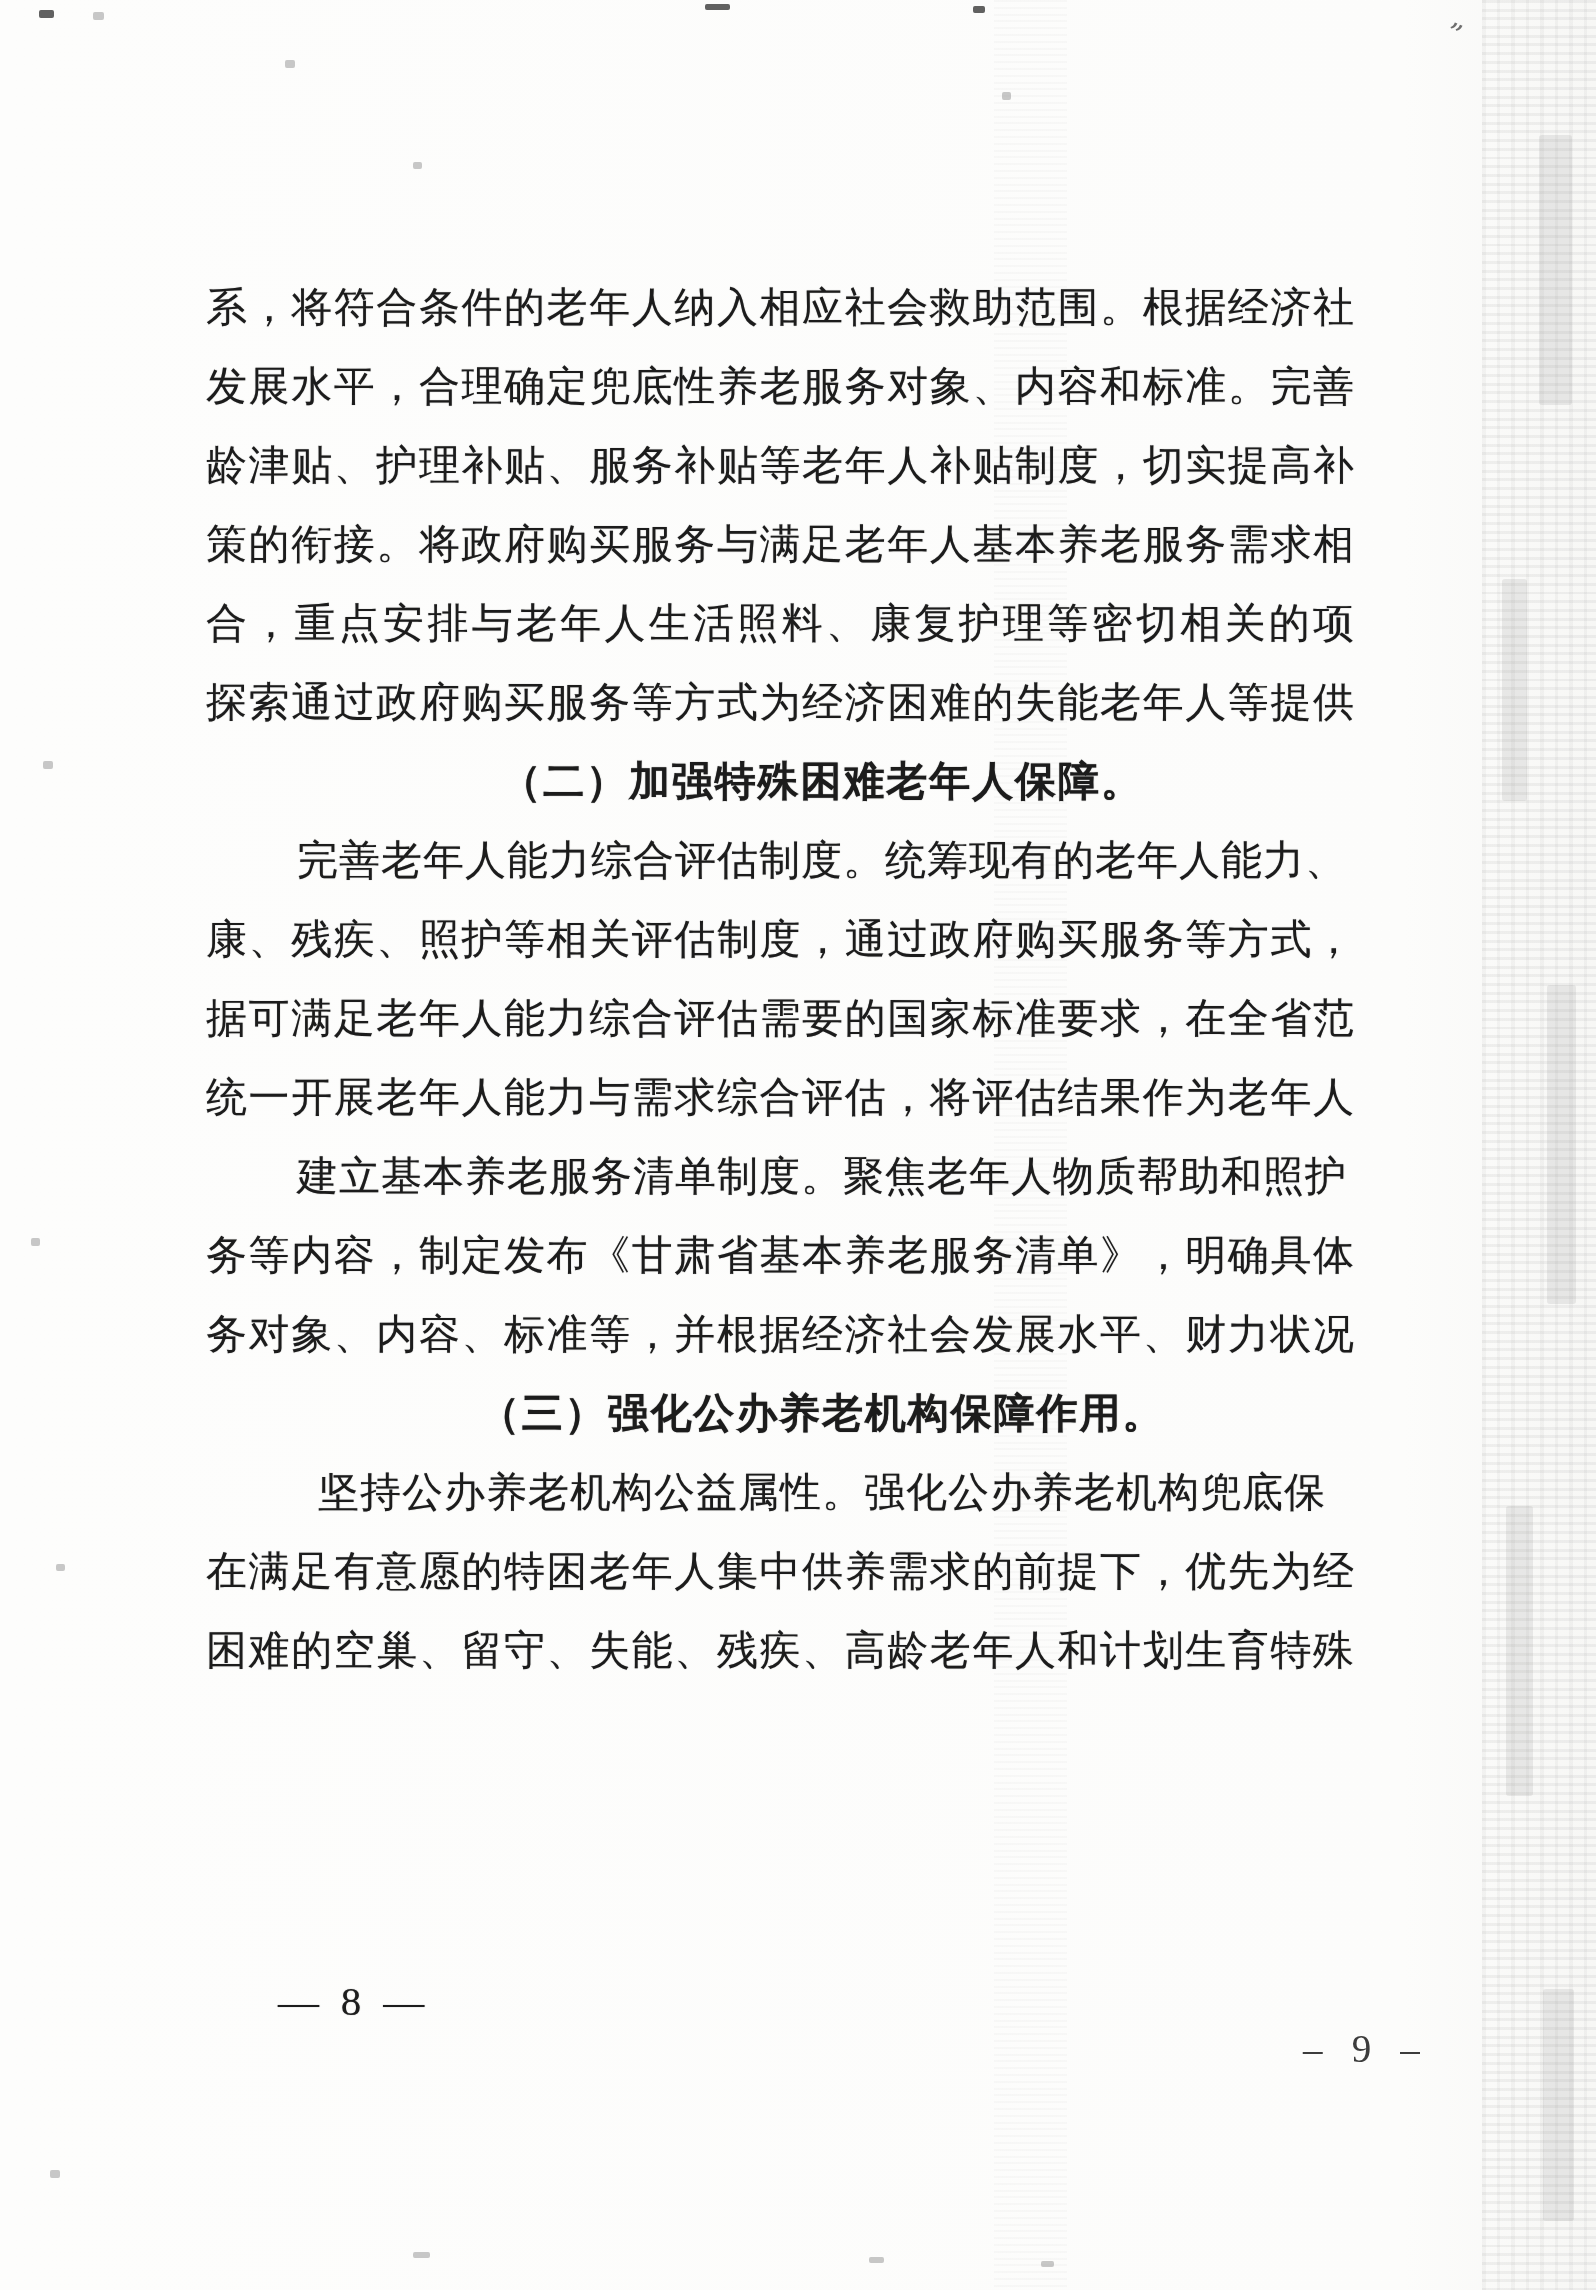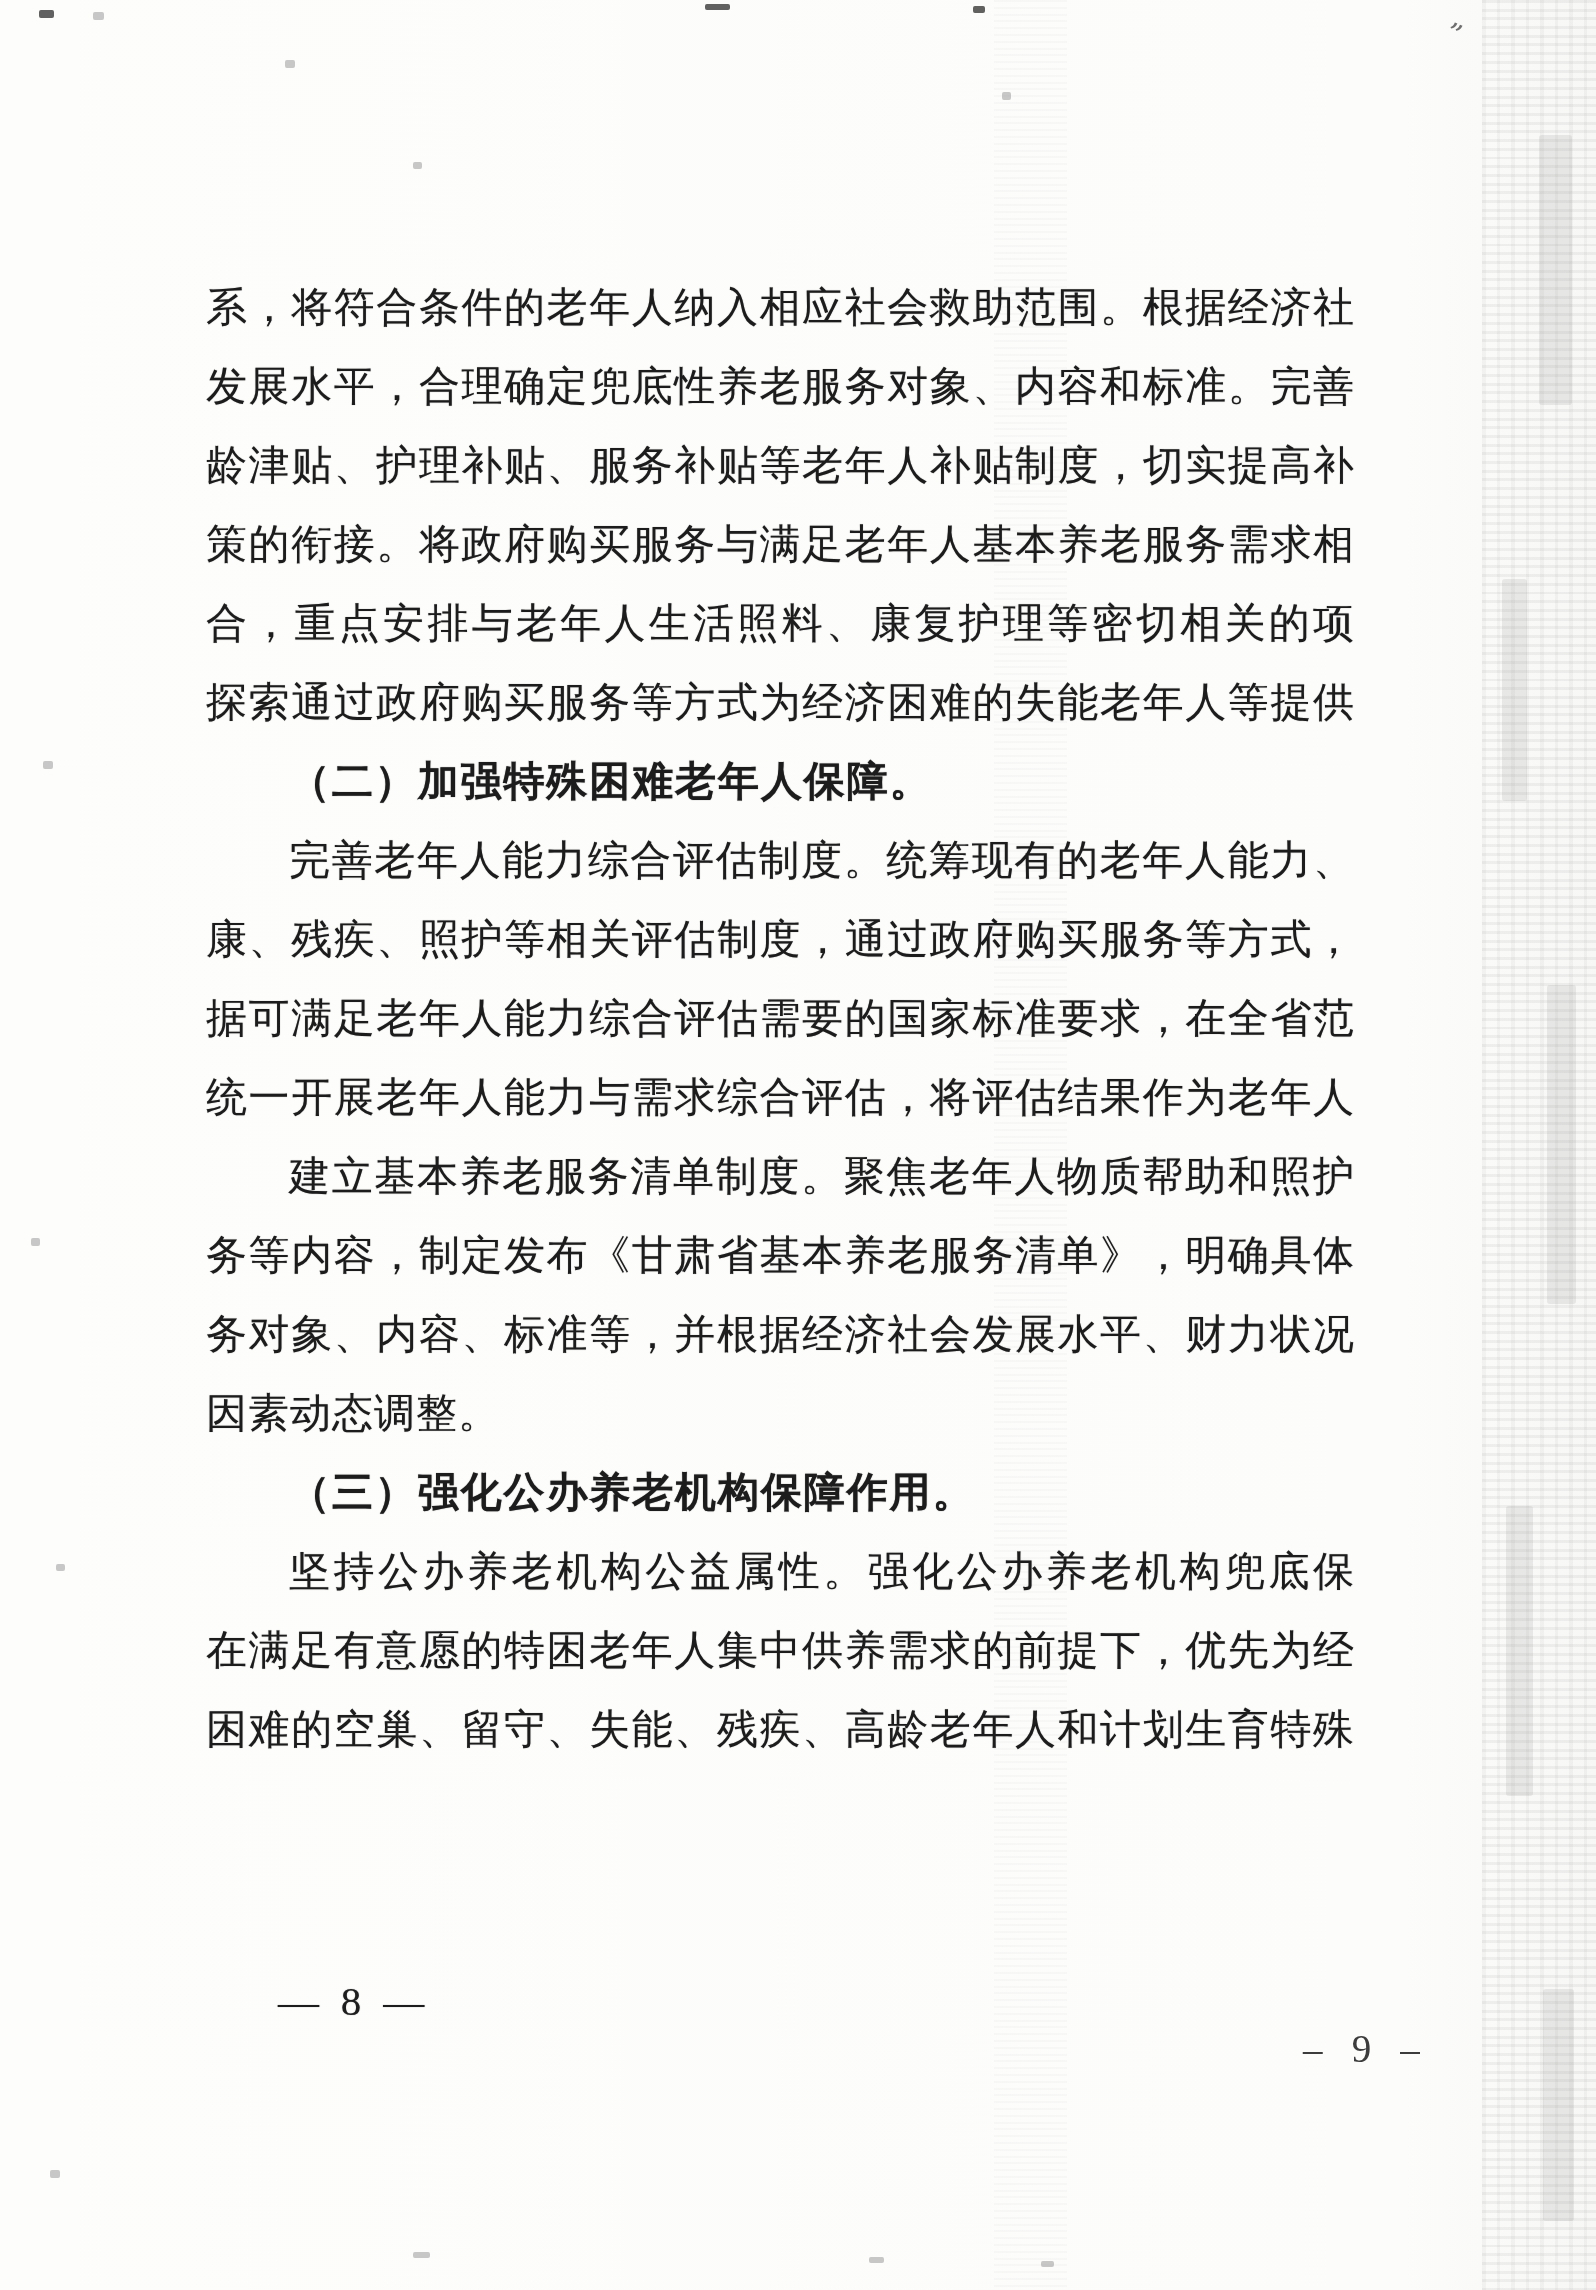--- a/index.html
+++ b/index.html
@@ -24,21 +24,21 @@
     height: 79px;
     line-height: 79px;
     font-size: 41px;
     letter-spacing: 1px;
     overflow: hidden;
     white-space: normal;
     text-shadow: 0 0 1px rgba(20,20,20,0.45);
   }
   .line.j { text-align: justify; text-align-last: justify; }
   .line.j::after { content: ""; display: inline-block; width: 100%; height: 0; }
-  .line.ind { text-indent: 83px; }
+  .line.ind { text-indent: 83px; text-align: center; }
   .line.bold {
     font-weight: 700;
     font-family: "Liberation Sans", "DejaVu Sans", sans-serif;
     letter-spacing: 1.9px;
     text-shadow: 0 0 1px rgba(10,10,10,0.6);
   }
   
   .pagenum-left {
     position: absolute; left: 278px; top: 1977px;
     font-size: 41px; color: #1d1d1d;
@@ -113,21 +113,20 @@
     <div class="line j">合，重点安排与老年人生活照料、康复护理等密切相关的项目。</div>
     <div class="line j">探索通过政府购买服务等方式为经济困难的失能老年人等提供必</div>
     <div class="line ind bold">（二）加强特殊困难老年人保障。</div>
     <div class="line j ind">完善老年人能力综合评估制度。统筹现有的老年人能力、健</div>
     <div class="line j">康、残疾、照护等相关评估制度，通过政府购买服务等方式，根</div>
     <div class="line j">据可满足老年人能力综合评估需要的国家标准要求，在全省范围</div>
     <div class="line j">统一开展老年人能力与需求综合评估，将评估结果作为老年人接</div>
     <div class="line j ind">建立基本养老服务清单制度。聚焦老年人物质帮助和照护服</div>
     <div class="line j">务等内容，制定发布《甘肃省基本养老服务清单》，明确具体服</div>
     <div class="line j">务对象、内容、标准等，并根据经济社会发展水平、财力状况等</div>
-    <div class="line">因素动态调整。</div>
     <div class="line ind bold">（三）强化公办养老机构保障作用。</div>
     <div class="line j ind">坚持公办养老机构公益属性。强化公办养老机构兜底保障，</div>
     <div class="line j">在满足有意愿的特困老年人集中供养需求的前提下，优先为经济</div>
     <div class="line j">困难的空巢、留守、失能、残疾、高龄老年人和计划生育特殊家</div>
   </div>
 
 <div class="pagenum-left">— 8 —</div>
 <div class="pagenum-right">– 9 –</div>
 
 

